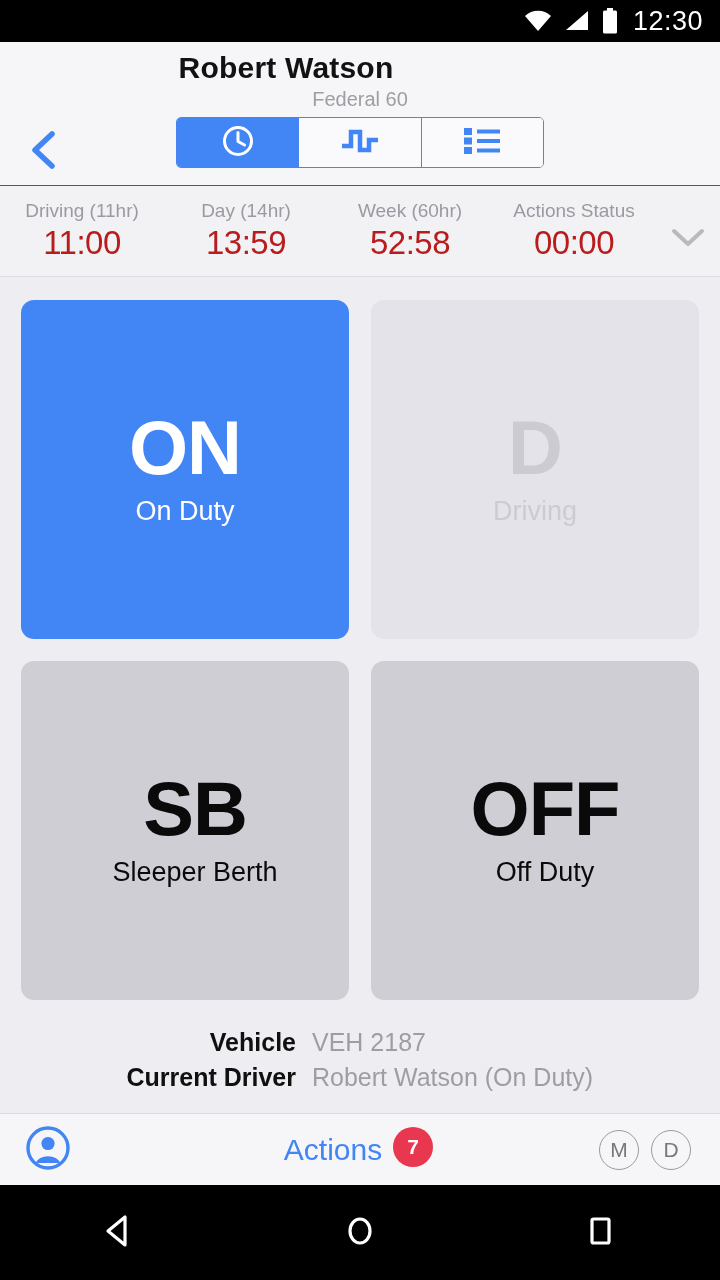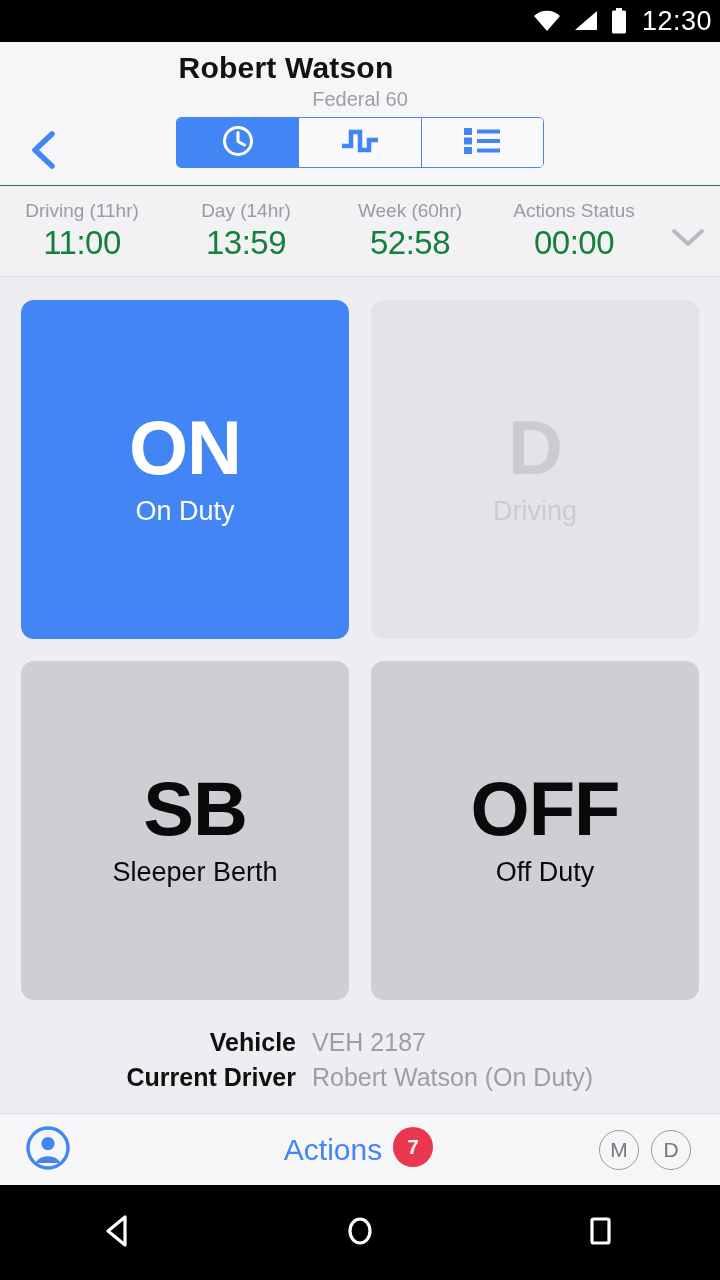--- a/index.html
+++ b/index.html
@@ -8,21 +8,21 @@
     font-family:"Liberation Sans", sans-serif;
     background:#eeeef2;
     overflow:hidden;
   }
   #screen { position:relative; width:720px; height:1280px; background:#eeeef2; }
 
   
   .statusbar {
     position:absolute; top:0; left:0; width:720px; height:42px;
     background:#000; display:flex; align-items:center;
-    justify-content:flex-end; padding-right:8px; gap:10px;
+    justify-content:flex-end; padding-right:17px; gap:10px;
   }
   .sb-icon { display:flex; align-items:center; }
   .sb-time {
     color:#fff; font-size:27px; letter-spacing:.5px;
     font-family:"Liberation Sans", sans-serif; margin-left:4px;
   }
 
   
   .header {
     position:absolute; top:42px; left:0; width:720px; height:143px;
@@ -53,21 +53,21 @@
   .seg.active { background:#4285f4; }
 
   
   .stats {
     position:absolute; top:185px; left:0; width:720px; height:92px;
     background:#f2f2f5; border-top:1px solid #15803d; border-bottom:1px solid #dcdce2;
     display:flex; align-items:center;
   }
   .stat { flex:1; text-align:center; }
   .stat-label { font-size:19px; color:#9a9aa2; margin-bottom:2px; }
-  .stat-value { font-size:33px; color:#15803d; letter-spacing:-.5px; }
+  .stat-value { font-size:33px; color:#b91c1c; letter-spacing:-.5px; }
   .stats-chevron {
     width:64px; display:flex; align-items:center; justify-content:center;
     cursor:pointer; padding-top:16px;
   }
 
   
   .cards {
     position:absolute; top:300px; left:21px; width:678px; height:700px;
     display:grid; grid-template-columns:1fr 1fr; grid-template-rows:1fr 1fr;
     gap:22px;

